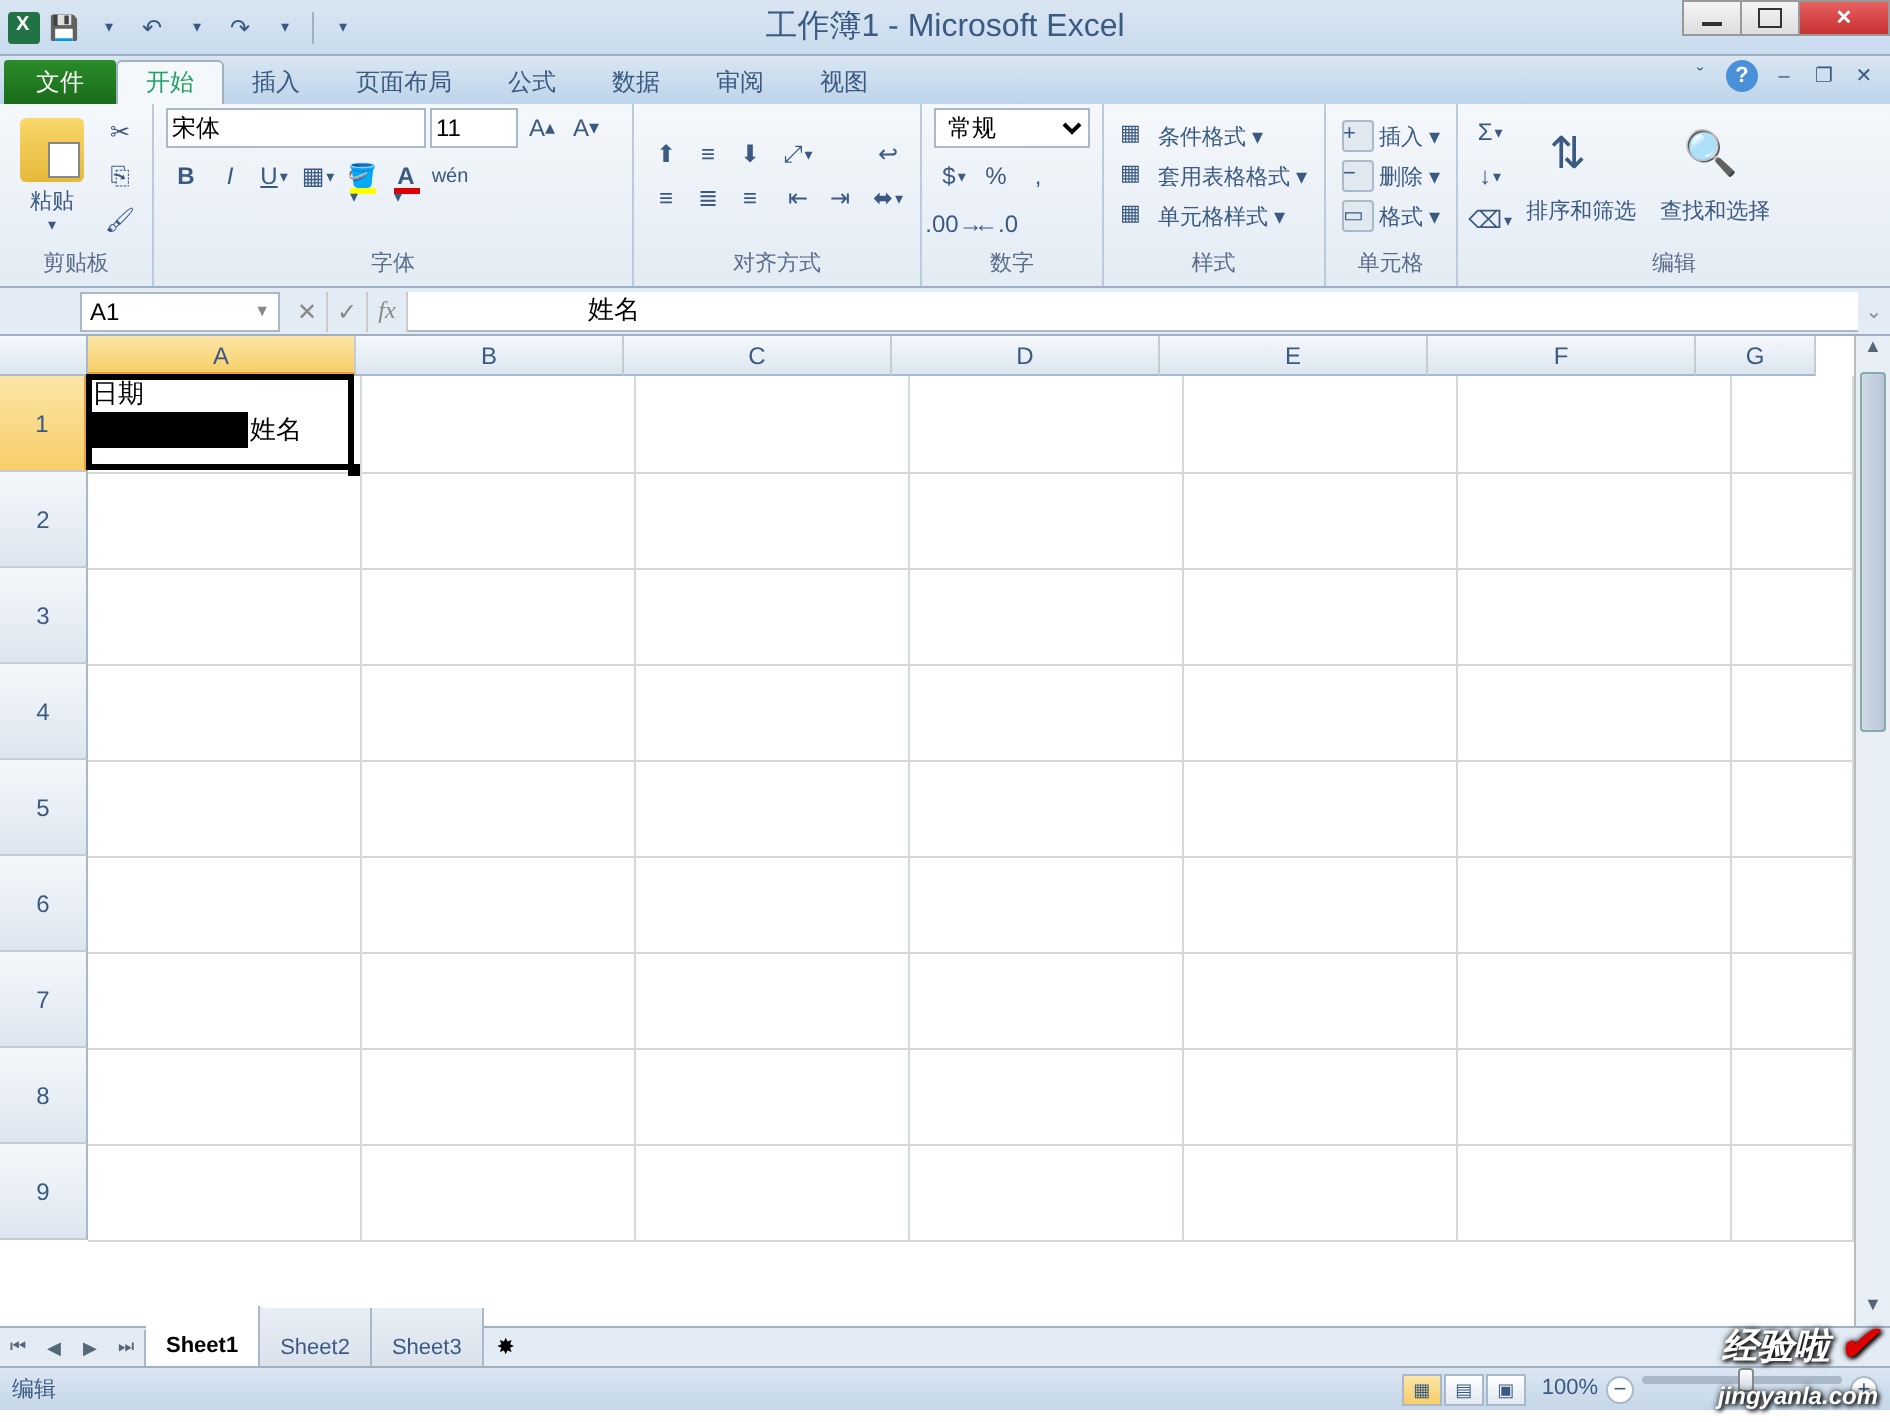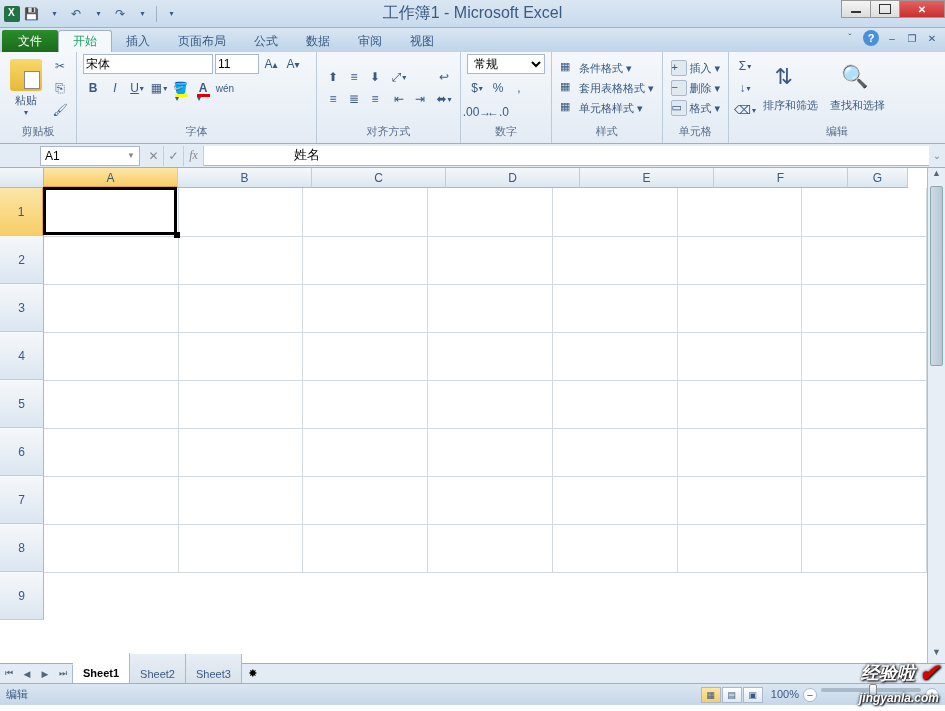--- a/index.html
+++ b/index.html
@@ -345,20 +345,37 @@
         <div class="row-h rNh">4</div>
         <div class="row-h rNh">5</div>
         <div class="row-h rNh">6</div>
         <div class="row-h rNh">7</div>
         <div class="row-h rNh">8</div>
         <div class="row-h rNh">9</div>
       </div>
       <div class="cells">
         <table>
           <tbody>
+              <tr class="r1h">
+            <td class="cA cell-a1">
+              <div class="cell-a1-content">
+                <div class="a1-top">日期</div>
+                <div class="a1-bottom">
+                  <div class="blackbox"></div>
+                  <span class="a1-name">姓名</span>
+                </div>
+              </div>
+            </td>
+            <td class="cB"></td>
+                <td class="cC"></td>
+                <td class="cD"></td>
+                <td class="cE"></td>
+                <td class="cF"></td>
+                <td class="cG"></td>
+          </tr>
           <tr class="rNh">
                 <td class="cA"></td>
                 <td></td>
                 <td></td>
                 <td></td>
                 <td></td>
                 <td></td>
                 <td></td>
               </tr>
           <tr class="rNh">

